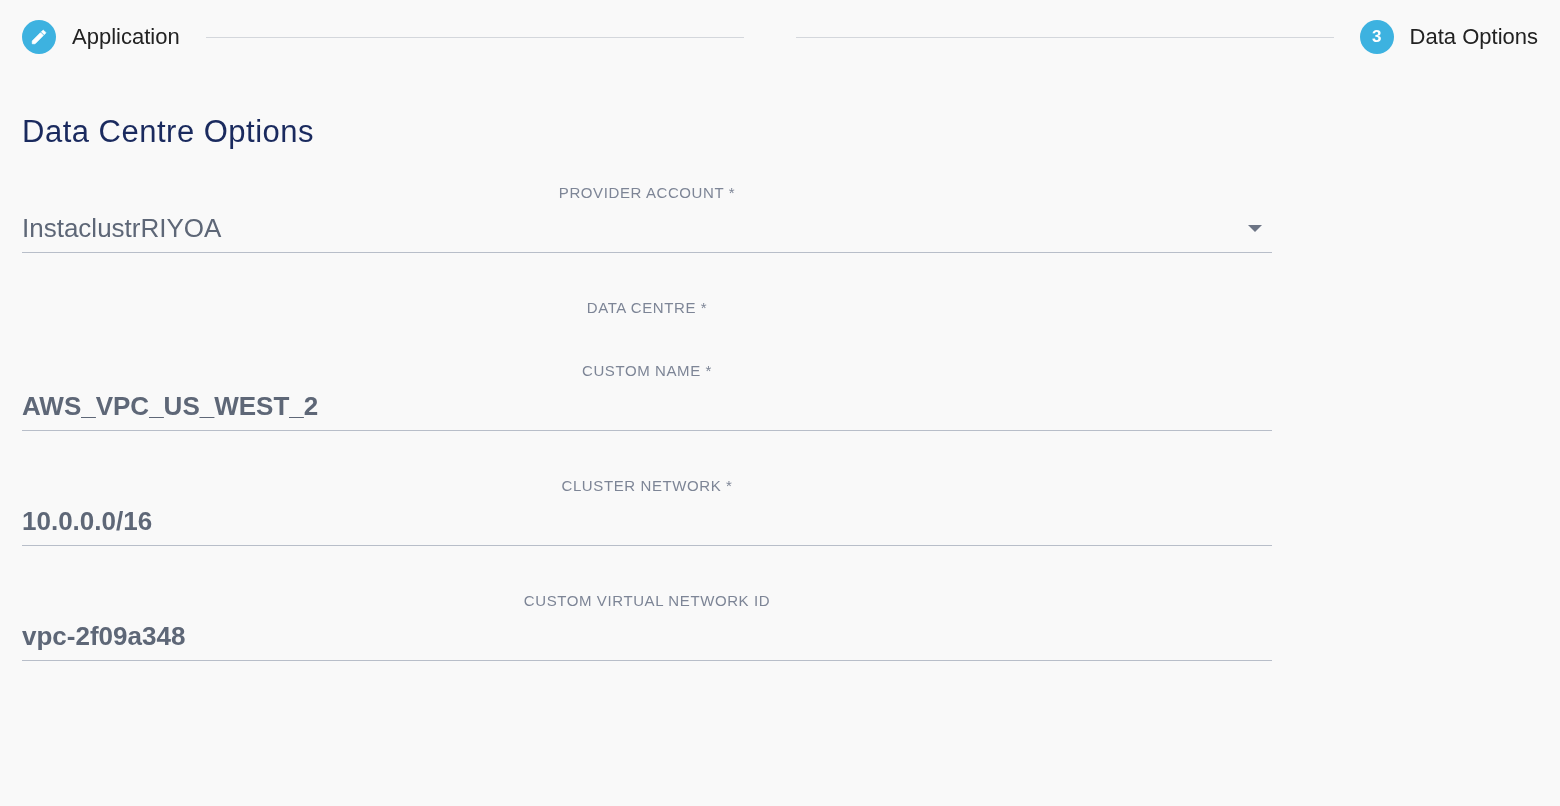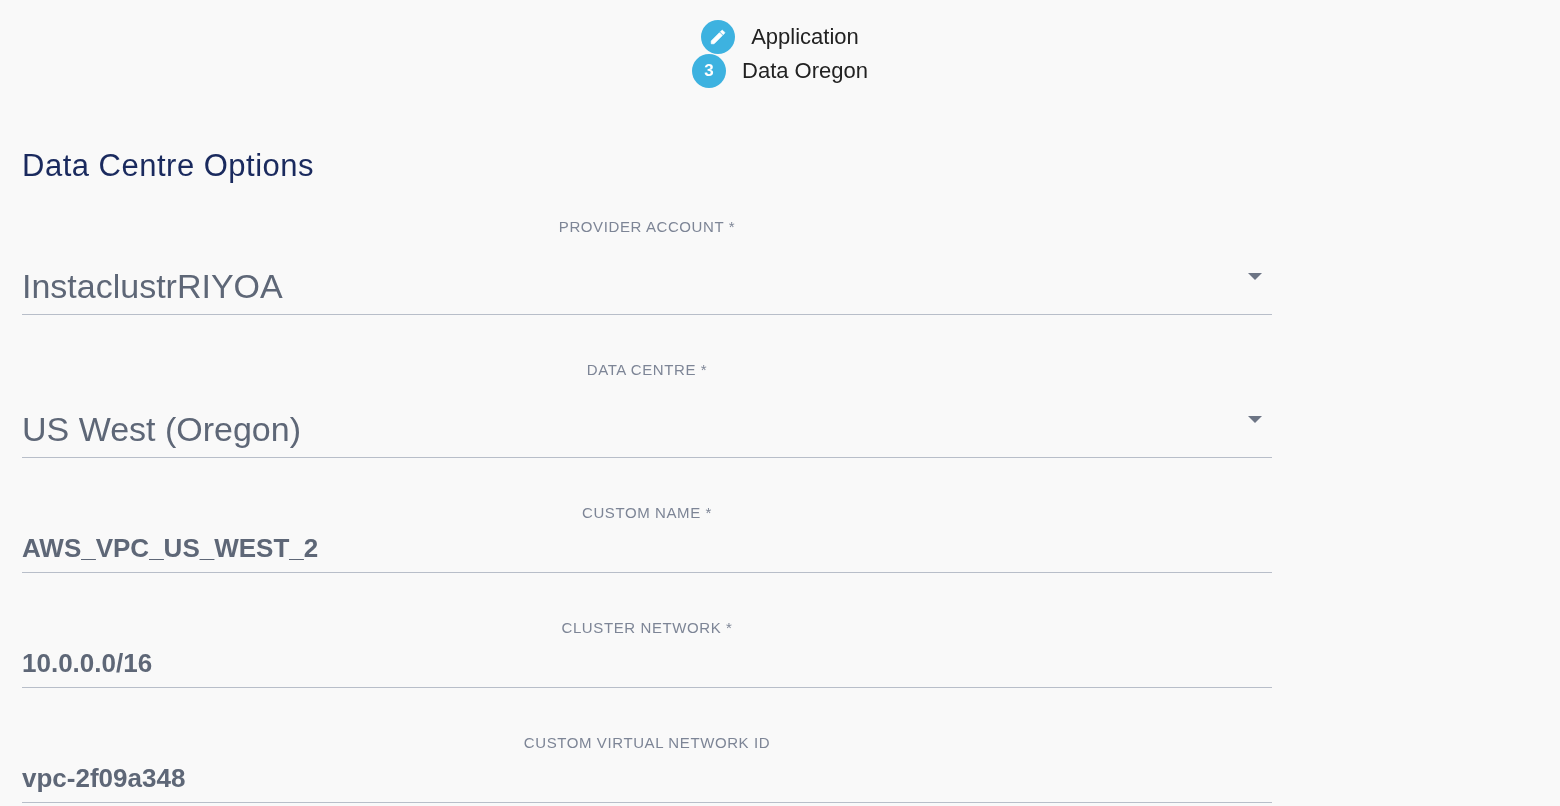--- a/index.html
+++ b/index.html
@@ -21,21 +21,20 @@
     background: var(--page-bg);
     color: var(--step-text);
     overflow: hidden;
   }
 
   
   .stepper {
     display: flex;
     align-items: center;
     padding: 20px 22px 0 22px;
-    flex-direction: column;
   }
   .step {
     display: flex;
     align-items: center;
     gap: 16px;
     cursor: default;
   }
   .step-badge {
     width: 34px;
     height: 34px;
@@ -104,24 +103,23 @@
     outline: none;
     background: transparent;
     font-size: 26px;
     color: var(--value);
     width: 100%;
     font-family: inherit;
     padding: 0;
     font-weight: bold;
   }
   .field-value {
-    font-size: 34px;
+    font-size: 26px;
     color: var(--value);
     flex: 1;
-    margin-top: 20px;
   }
   .dropdown-caret {
     flex: none;
     width: 0;
     height: 0;
     border-left: 7px solid transparent;
     border-right: 7px solid transparent;
     border-top: 7px solid #6d7585;
     margin-right: 10px;
   }
@@ -143,43 +141,39 @@
     <span class="step-label">Application</span>
   </div>
 
   <div class="step-connector"></div>
 
 
   <div class="step-connector"></div>
 
   <div class="step">
     <span class="step-badge">3</span>
-    <span class="step-label">Data Oregon</span>
+    <span class="step-label">Data Options</span>
   </div>
 
 </div>
 
 <div class="main">
 
   <h1 class="page-title">Data Centre Options</h1>
 
   <div class="field">
     <div class="field-label">PROVIDER ACCOUNT *</div>
     <div class="field-control">
       <span class="field-value">InstaclustrRIYOA</span>
       <span class="dropdown-caret"></span>
     </div>
   </div>
 
   <div class="field">
     <div class="field-label">DATA CENTRE *</div>
-    <div class="field-control">
-      <span class="field-value">US West (Oregon)</span>
-      <span class="dropdown-caret"></span>
-    </div>
   </div>
 
   <div class="field">
     <div class="field-label">CUSTOM NAME *</div>
     <div class="field-control">
       <input class="field-input" type="text" value="AWS_VPC_US_WEST_2" style="">
     </div>
   </div>
 
   <div class="field">

